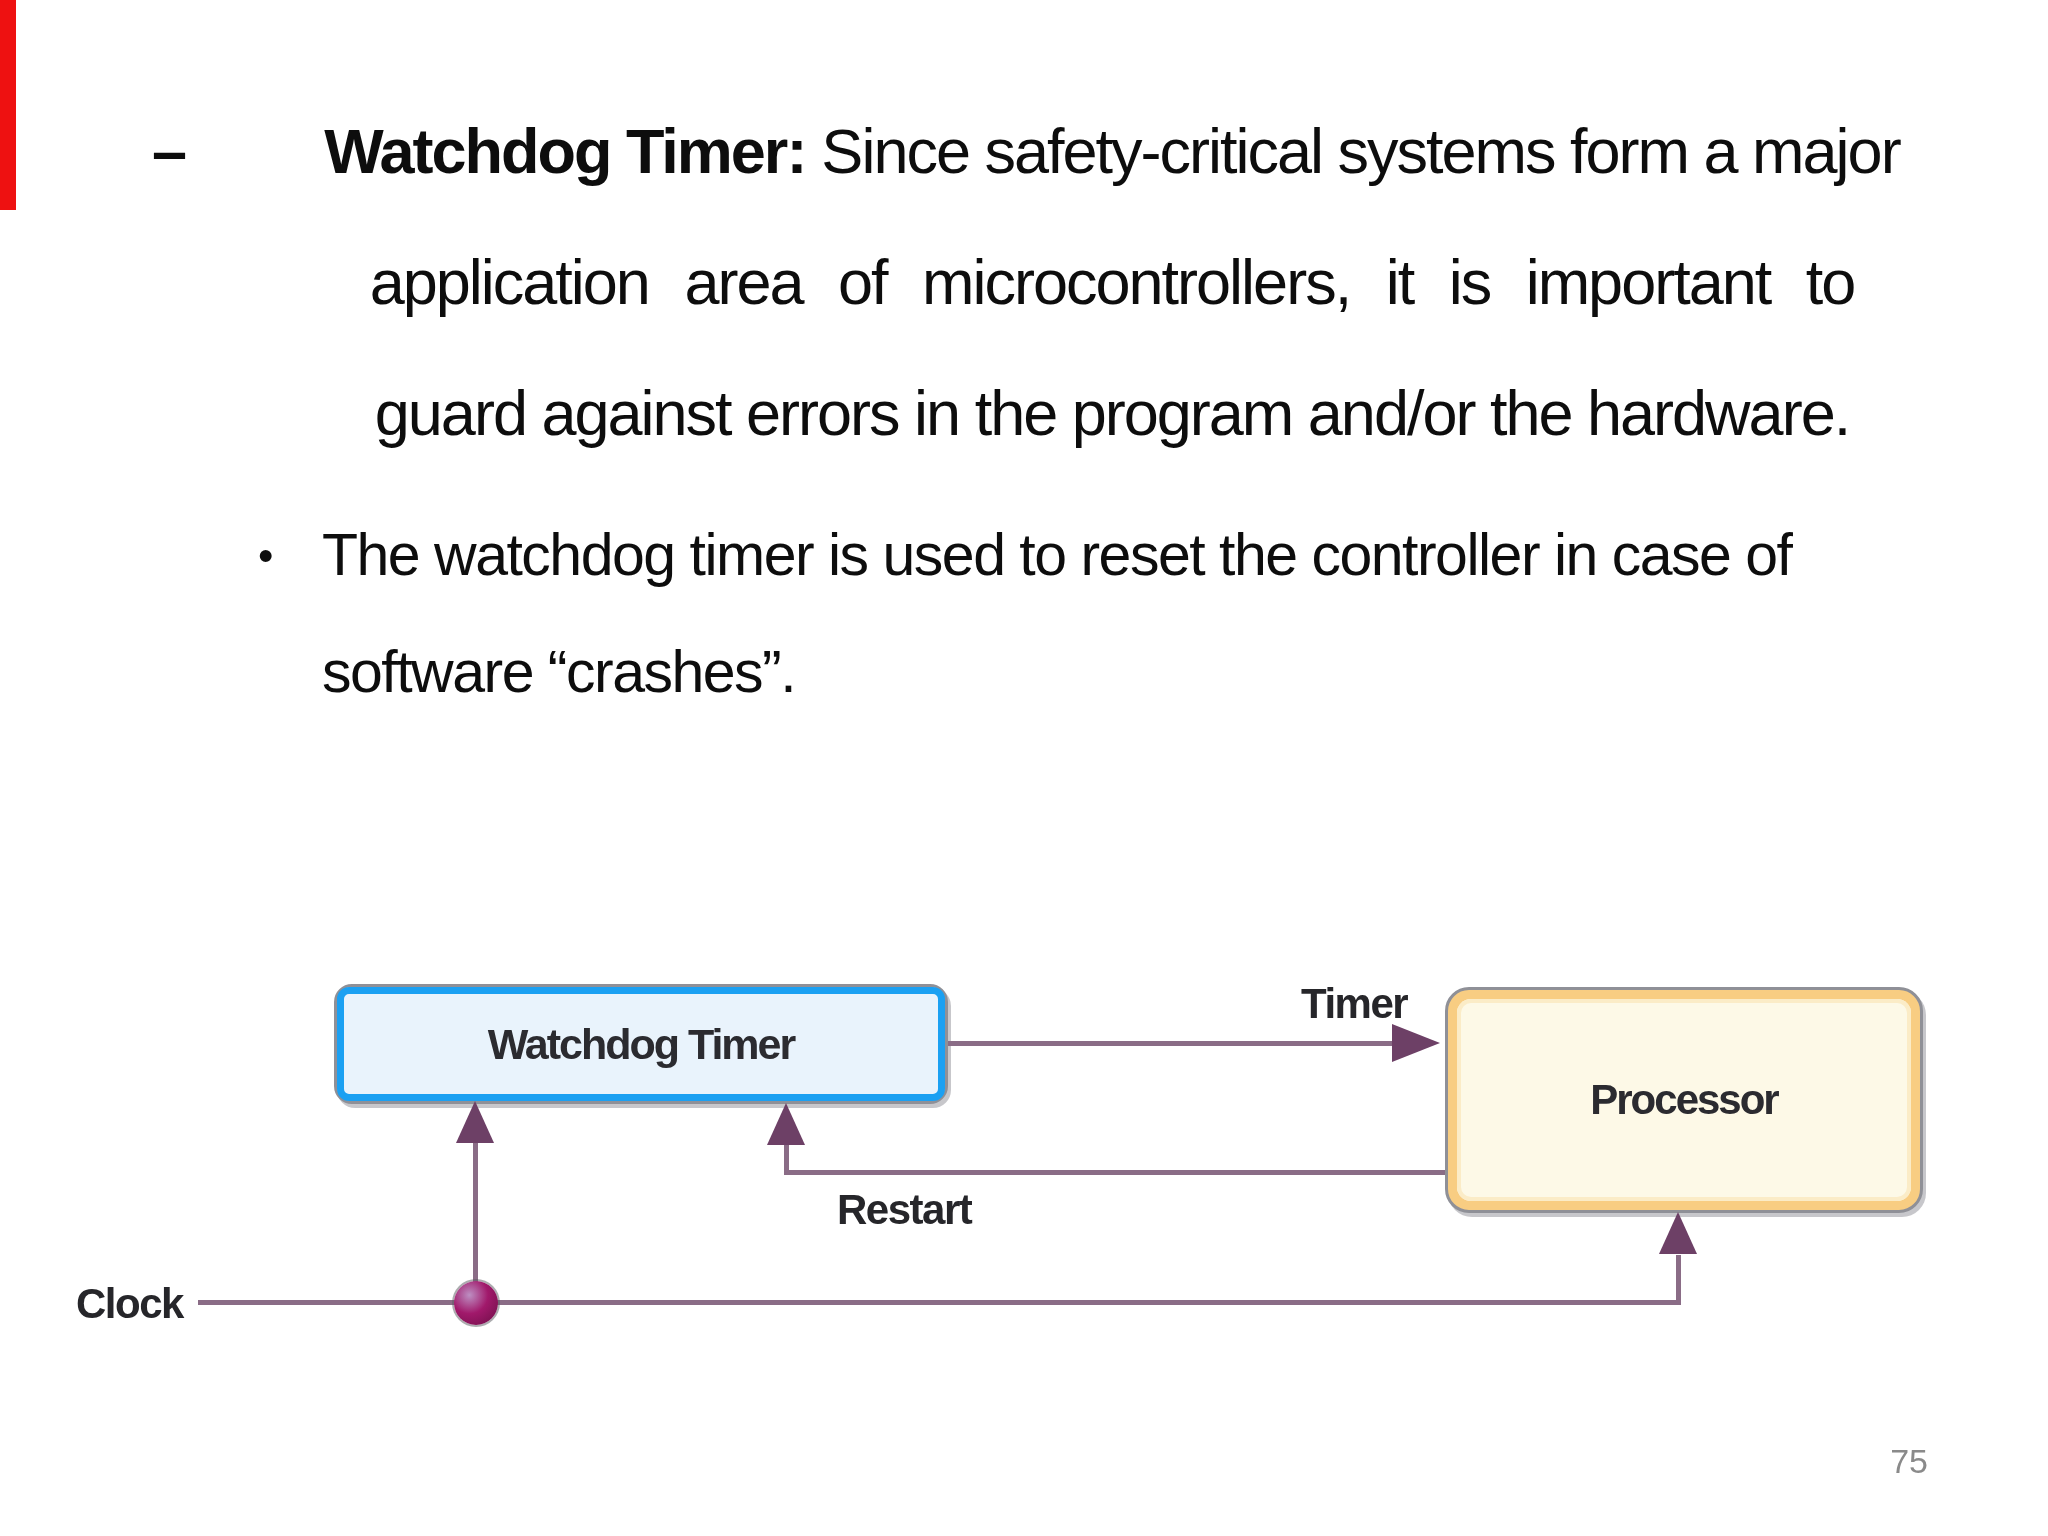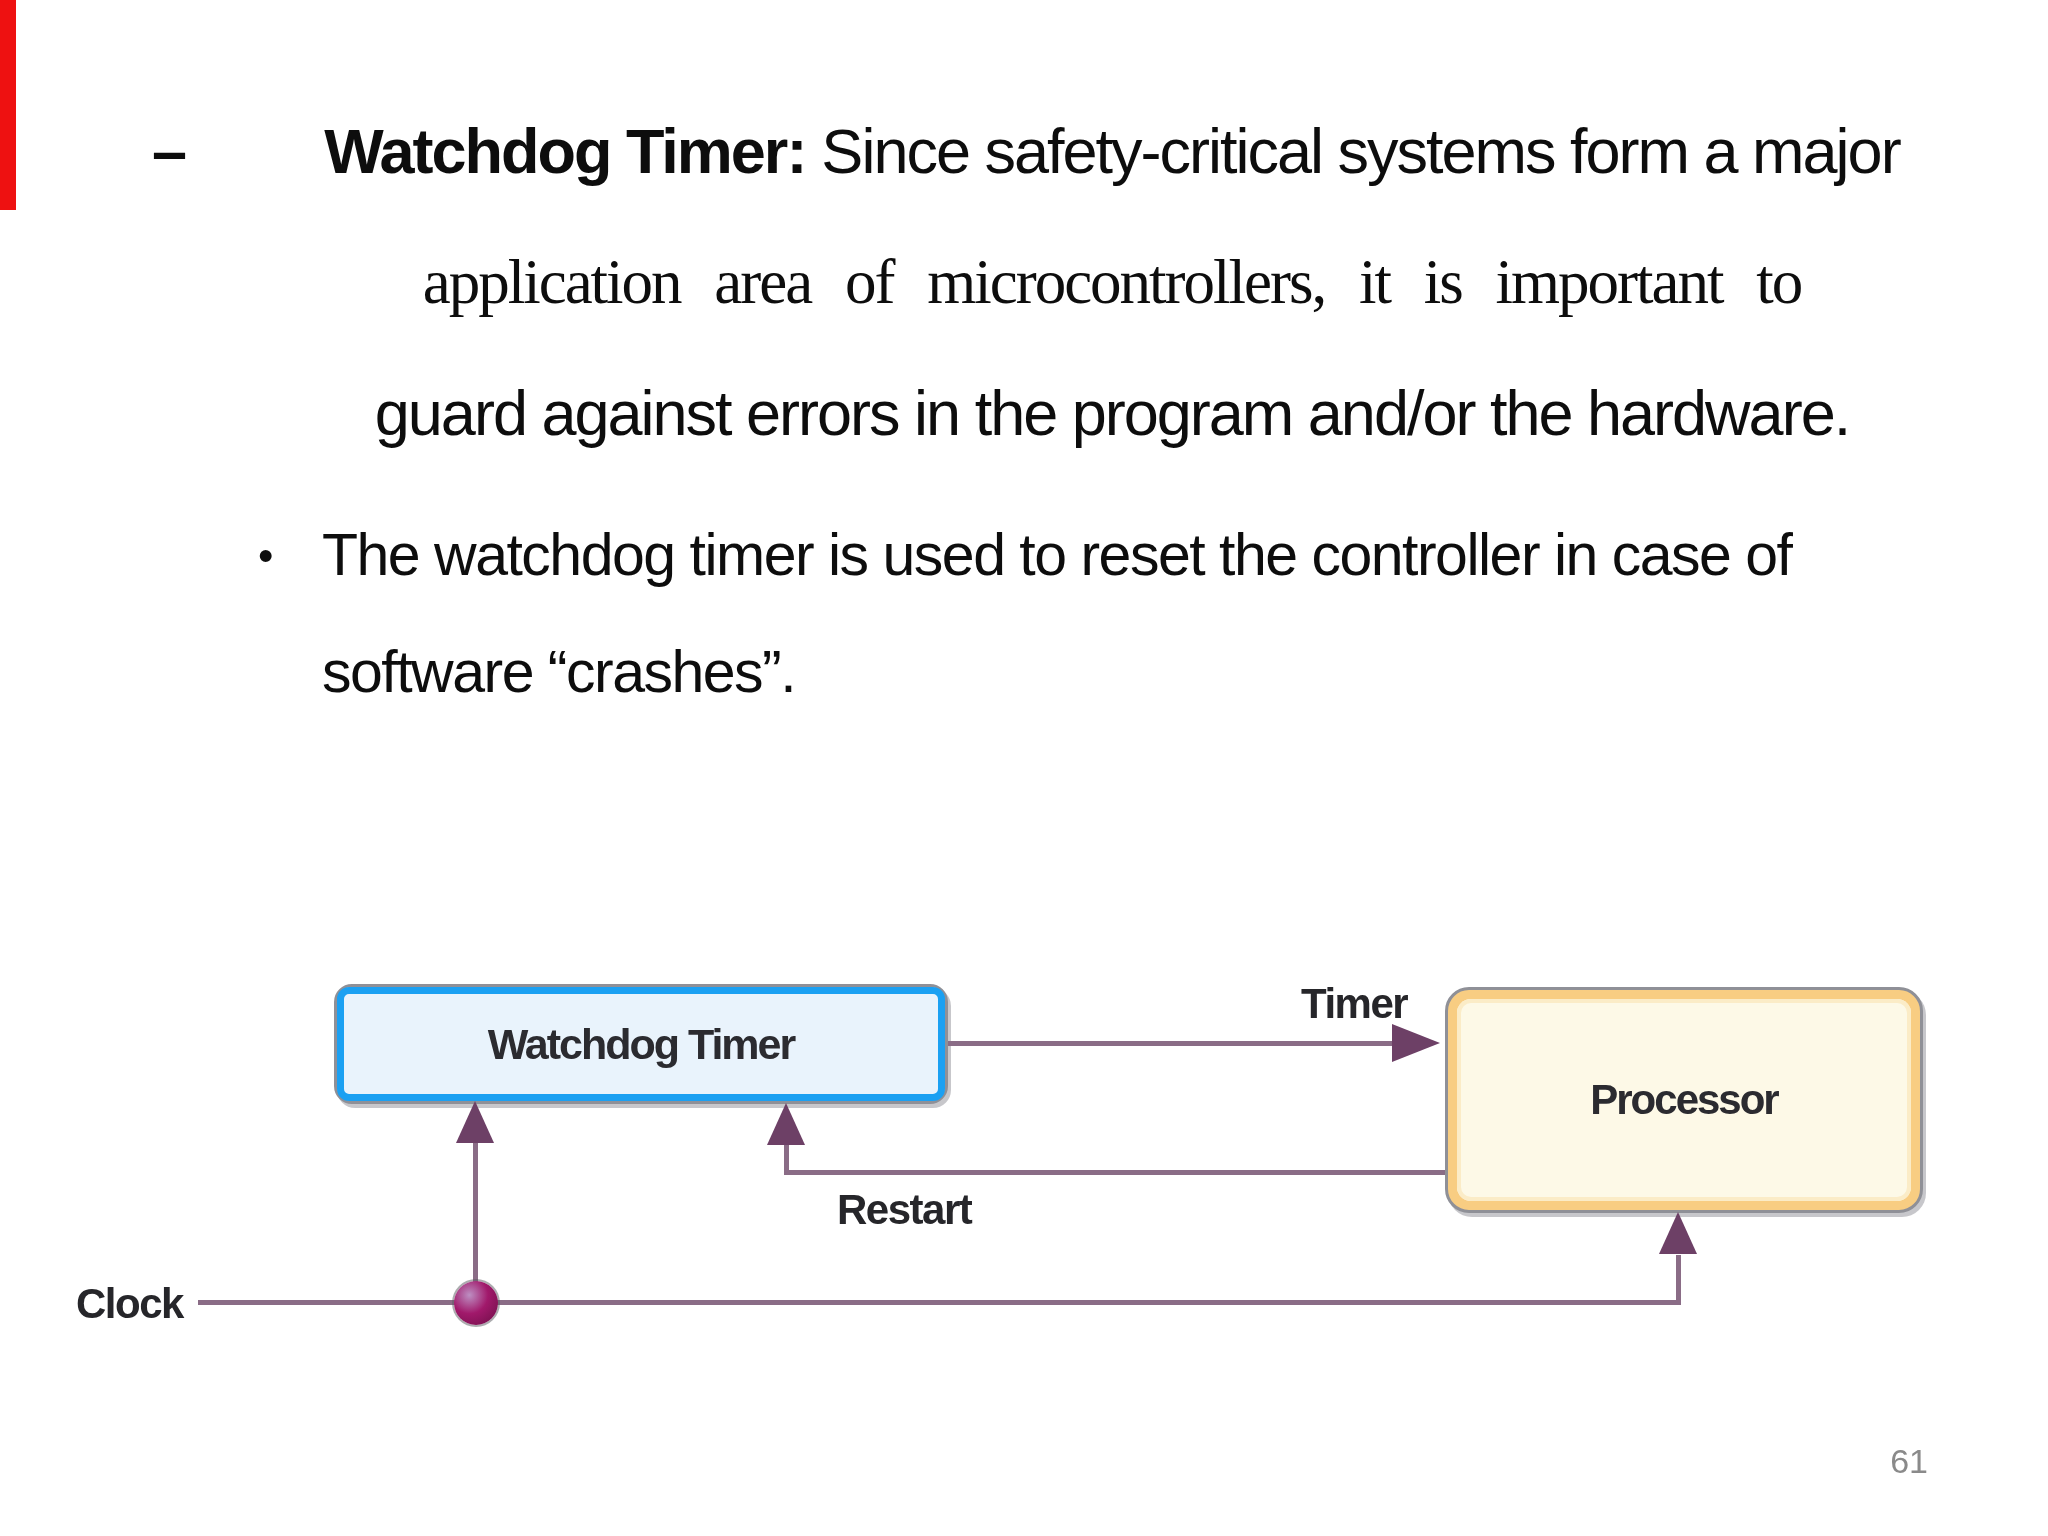--- a/index.html
+++ b/index.html
@@ -12,21 +12,21 @@
   
   .accent-bar{
     position:absolute;left:0;top:0;width:16px;height:210px;background:#ee1111;
   }
   
   .main-text{
     position:absolute;left:226px;top:86px;width:1772px;
     font-size:63px;letter-spacing:-2px;line-height:131px;text-align:center;
   }
   .main-text .tline{white-space:nowrap;}
-  .main-text .tline.justified{word-spacing:20px;font-family:Liberation Serif, serif;}
+  .main-text .tline.justified{word-spacing:20px;}
   .dash-marker{
     position:absolute;left:152px;top:86px;
     font-size:63px;line-height:131px;font-weight:bold;
   }
   .bold-lead{font-weight:bold;margin-right:16px;}
   .bullet-text{
     position:absolute;left:322px;top:497px;width:1676px;
     font-size:59px;letter-spacing:-1.5px;line-height:117px;
   }
   .bullet-text .tline{white-space:nowrap;}
@@ -125,13 +125,13 @@
 <div class="sline" style="left:198px;top:1300px;width:1482px;height:5px;"></div>
 
 <div class="sline" style="left:473px;top:1140px;width:5px;height:165px;"></div>
 <div class="arrow-up" style="left:456px;top:1101px;"></div>
 
 <div class="junction-dot"></div>
 
 <div class="sline" style="left:1676px;top:1255px;width:5px;height:50px;"></div>
 <div class="arrow-up" style="left:1659px;top:1212px;"></div>
 
-<div class="page-number">61</div>
+<div class="page-number">75</div>
 
 </body></html>

